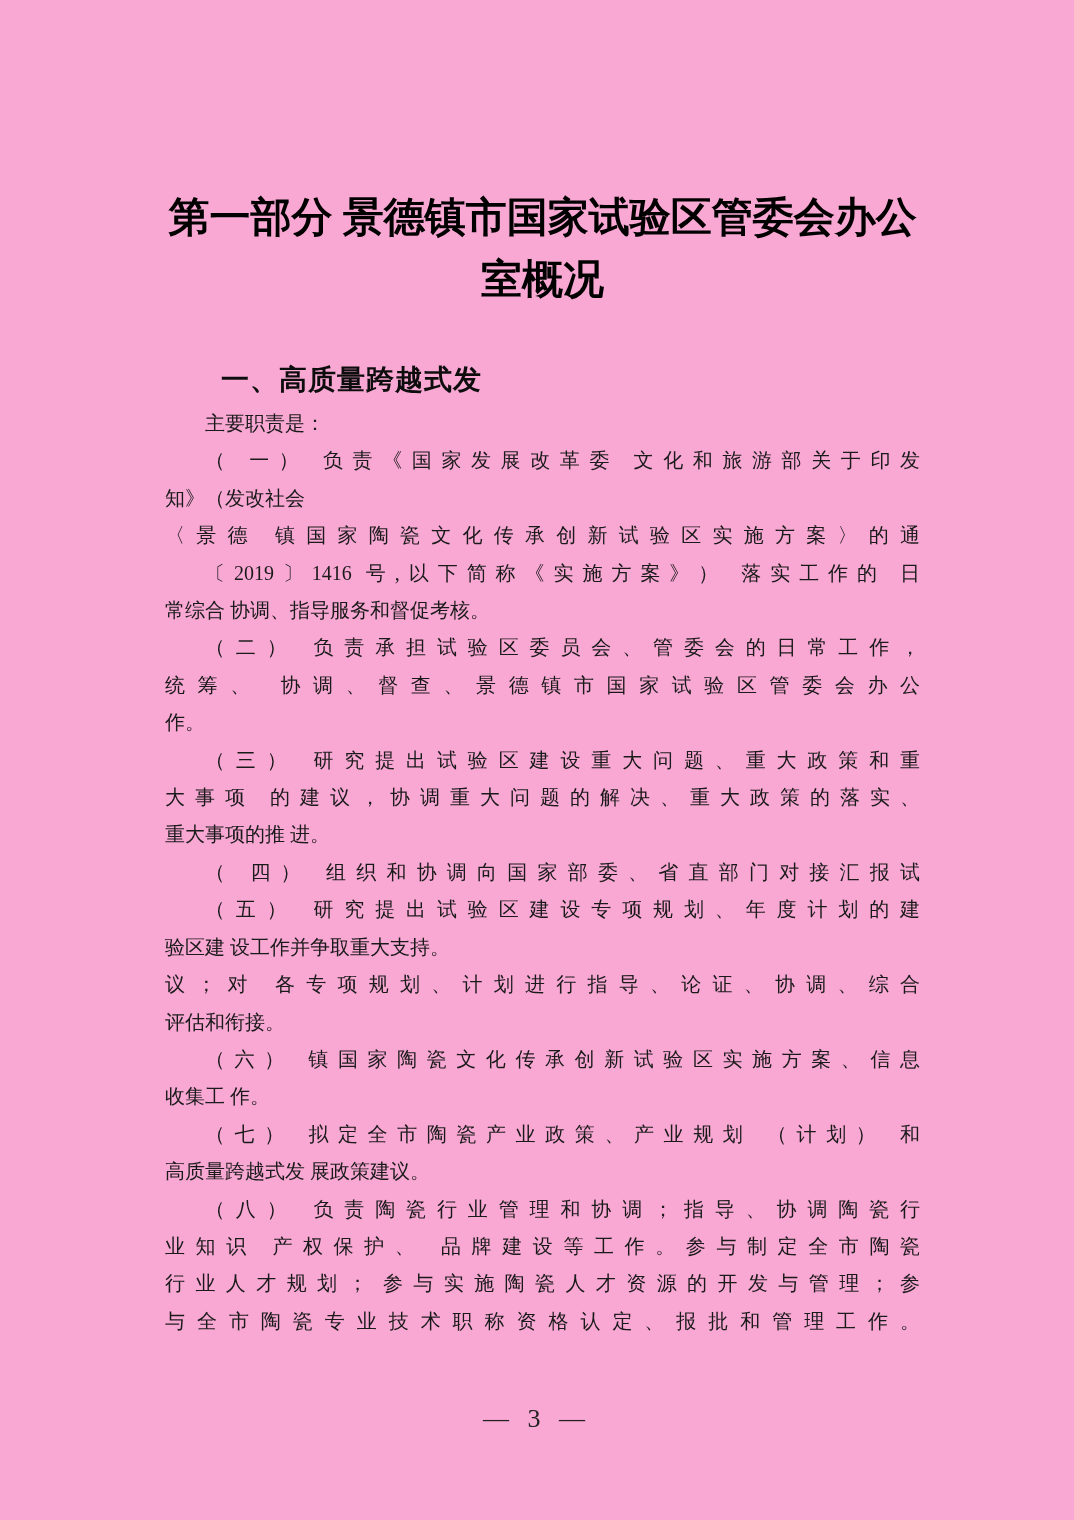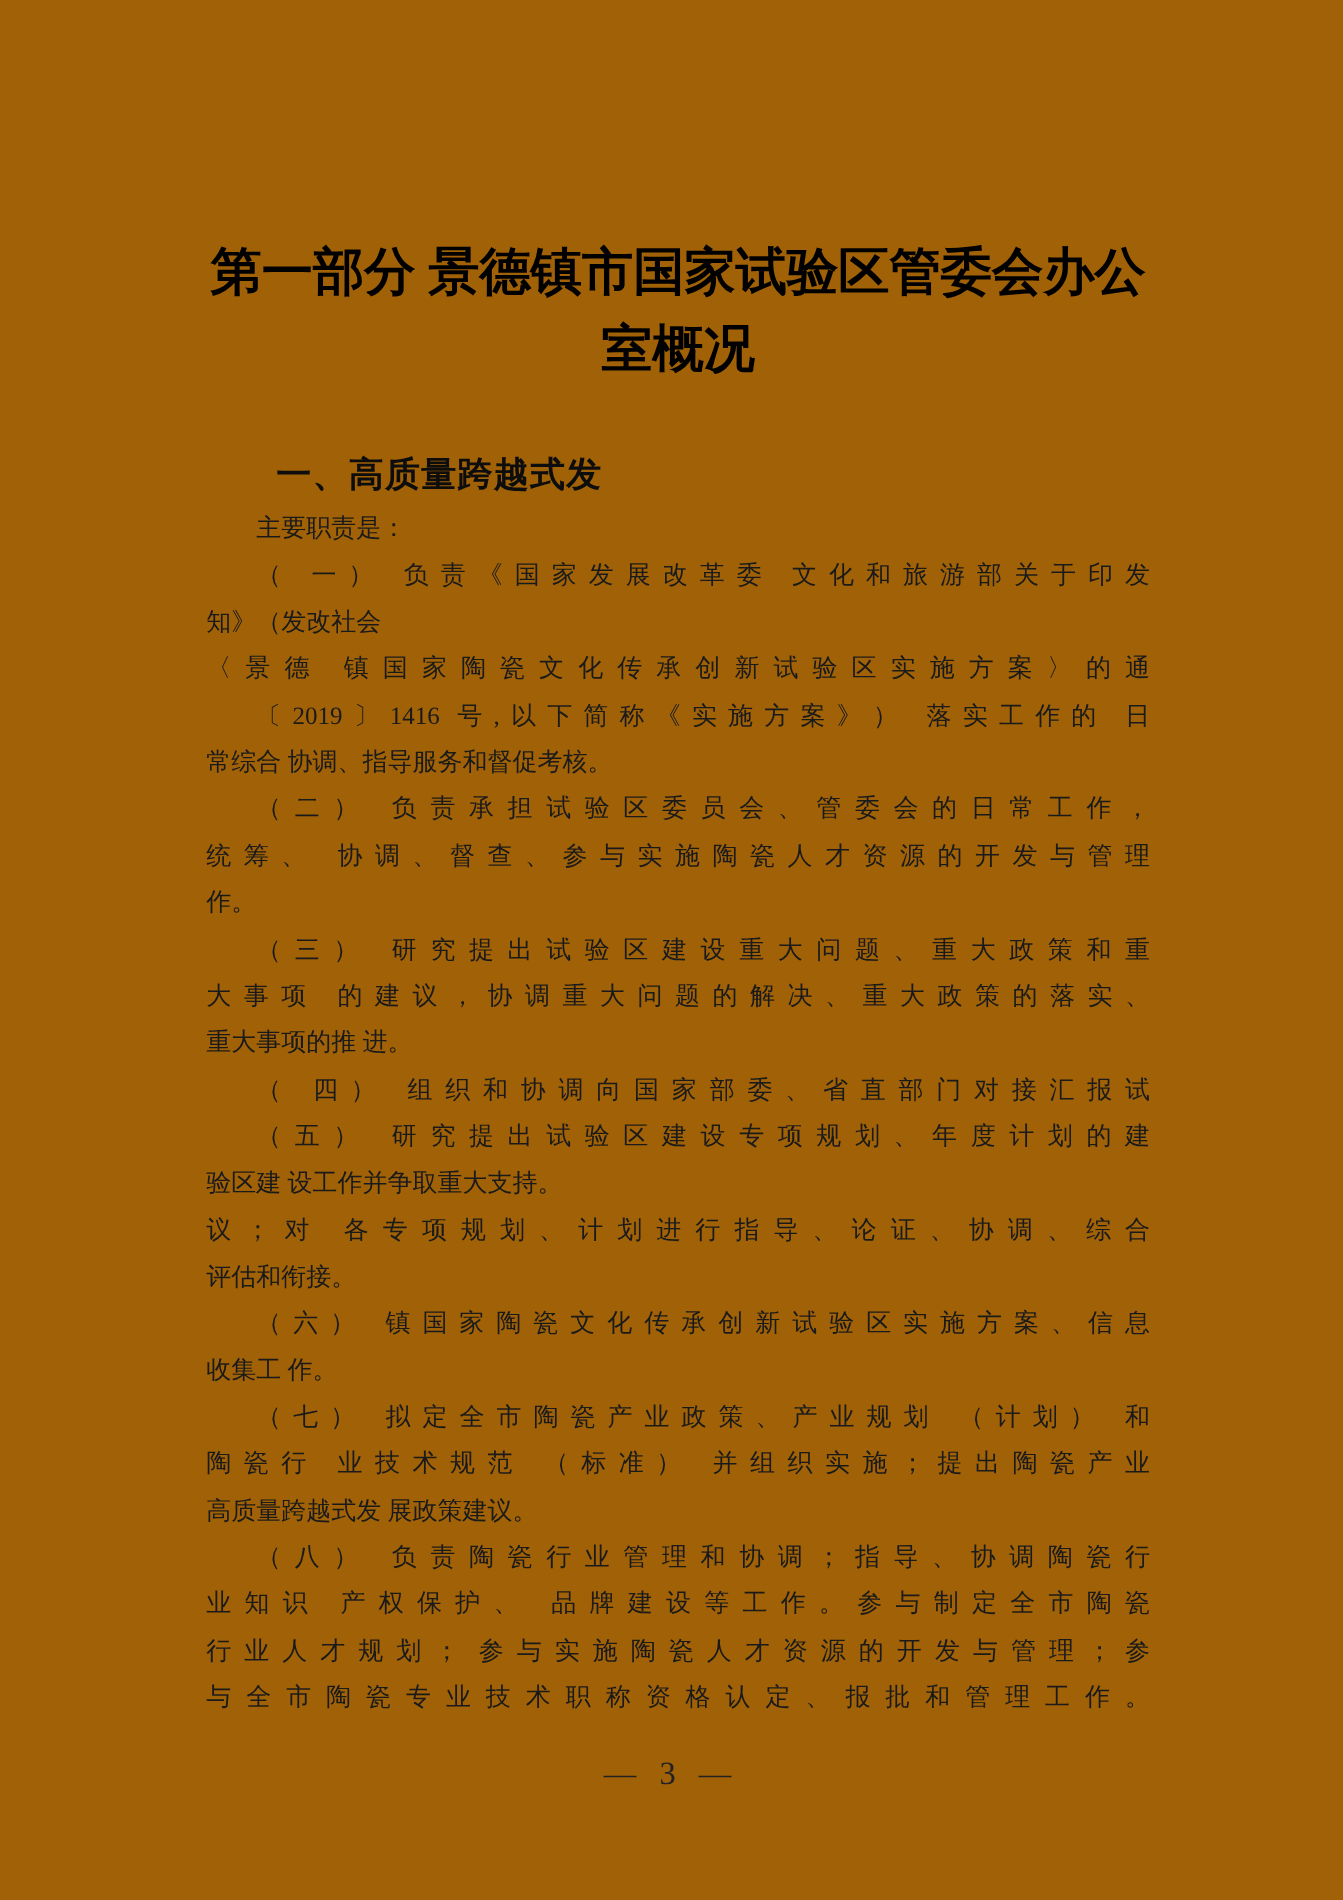--- a/index.html
+++ b/index.html
@@ -1,21 +1,21 @@
 <!DOCTYPE html>
 <html><head>
 <meta charset="utf-8">
 <style>
   html, body { margin: 0; padding: 0; background: #ffffff; }
 
   .page {
     position: relative;
     width: 1074px;
     height: 1520px;
-    background: #a16207;
+    background: #f9a8d4;
     color: #151515;
     font-family: "Liberation Serif", "DejaVu Serif", serif;
     overflow: hidden;
   }
 
   .content {
     position: absolute;
     left: 165px;
     top: 186px;
     width: 755px;
@@ -94,34 +94,33 @@
 
     <div class="body-lines">
 
     <div class="line indent">主要职责是：</div>
         <div class="line indent justify">（ 一） 负责《国家发展改革委 文化和旅游部关于印发</div>
         <div class="line">知》（发改社会</div>
         <div class="line justify">〈景德 镇国家陶瓷文化传承创新试验区实施方案〉的通</div>
         <div class="line indent justify">〔2019〕1416 号,以下简称《实施方案》） 落实工作的 日</div>
         <div class="line">常综合 协调、指导服务和督促考核。</div>
         <div class="line indent justify">（二） 负责承担试验区委员会、管委会的日常工作，</div>
-        <div class="line justify">统筹、 协调、督查、参与实施陶瓷人才资源的开发与管理</div>
+        <div class="line justify">统筹、 协调、督查、景德镇市国家试验区管委会办公</div>
         <div class="line">作。</div>
         <div class="line indent justify">（三） 研究提出试验区建设重大问题、重大政策和重</div>
         <div class="line justify">大事项 的建议，协调重大问题的解决、重大政策的落实、</div>
         <div class="line">重大事项的推 进。</div>
         <div class="line indent justify">（ 四） 组织和协调向国家部委、省直部门对接汇报试</div>
         <div class="line indent justify">（五） 研究提出试验区建设专项规划、年度计划的建</div>
         <div class="line">验区建 设工作并争取重大支持。</div>
         <div class="line justify">议；对 各专项规划、计划进行指导、论证、协调、综合</div>
         <div class="line">评估和衔接。</div>
         <div class="line indent justify">（六） 镇国家陶瓷文化传承创新试验区实施方案、信息</div>
         <div class="line">收集工 作。</div>
         <div class="line indent justify">（七） 拟定全市陶瓷产业政策、产业规划 （计划） 和</div>
-        <div class="line justify">陶瓷行 业技术规范 （标准） 并组织实施；提出陶瓷产业</div>
         <div class="line">高质量跨越式发 展政策建议。</div>
         <div class="line indent justify">（八） 负责陶瓷行业管理和协调；指导、协调陶瓷行</div>
         <div class="line justify">业知识 产权保护、 品牌建设等工作。参与制定全市陶瓷</div>
         <div class="line justify">行业人才规划； 参与实施陶瓷人才资源的开发与管理；参</div>
         <div class="line justify">与全市陶瓷专业技术职称资格认定、报批和管理工作。</div>
       </div>
 
   </div>
 
   <div class="page-footer">

